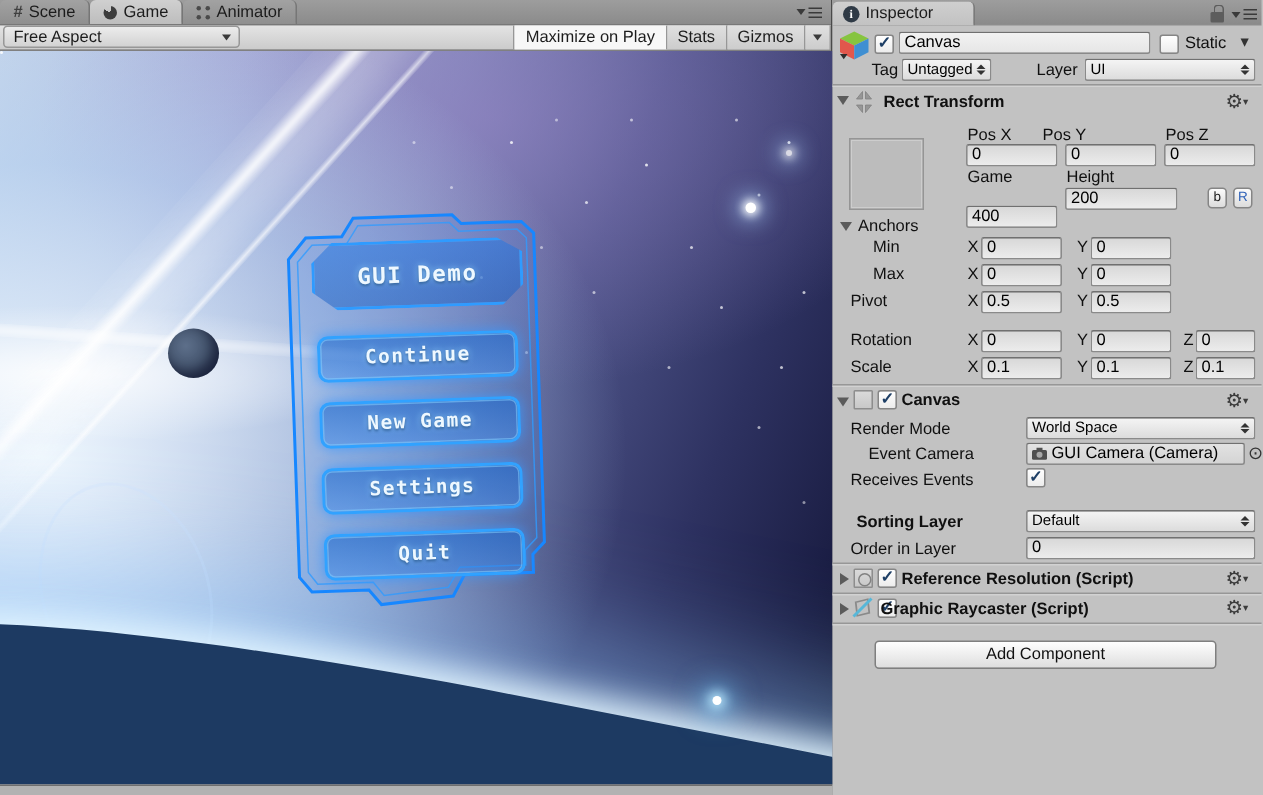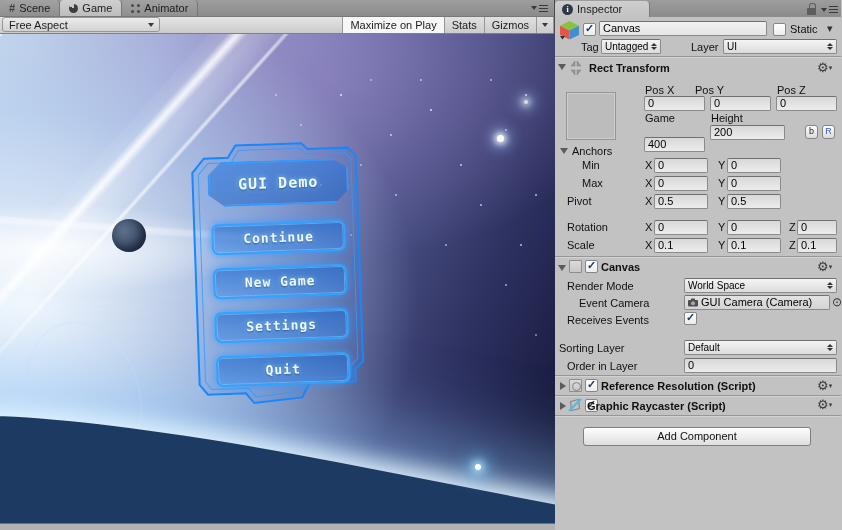--- a/index.html
+++ b/index.html
@@ -338,21 +338,21 @@
         <rect x="0" y="2" width="10" height="6.5" rx="1" fill="#4f4f4f"></rect>
         <circle cx="5" cy="5.2" r="2" fill="#a8a8a8"></circle>
       </svg>
       <span>GUI Camera (Camera)</span>
     </div>
     <span class="picker" style="left:277px; top:296px;">⊙</span>
 
     <span class="lbl" style="left:12px; top:314px;">Receives Events</span>
     <span class="cb checked" style="left:129px; top:312px;"></span>
 
-    <span class="lbl" style="left:4px; top:342px;">Sorting Layer</span>
+    <span class="lbl" style="left:16px; top:342px;font-weight:bold;">Sorting Layer</span>
     <div class="fld dd" style="left:129px; top:340px; width:153px;">
       <span style="font-size:10px;">Default</span>
       <span class="ddarr">
           <i class="up"></i>
           <i class="dn"></i>
         </span>
     </div>
 
     <span class="lbl" style="left:12px; top:360px;">Order in Layer</span>
     <div class="fld" style="left:129px; top:358px; width:153px;">0</div>

